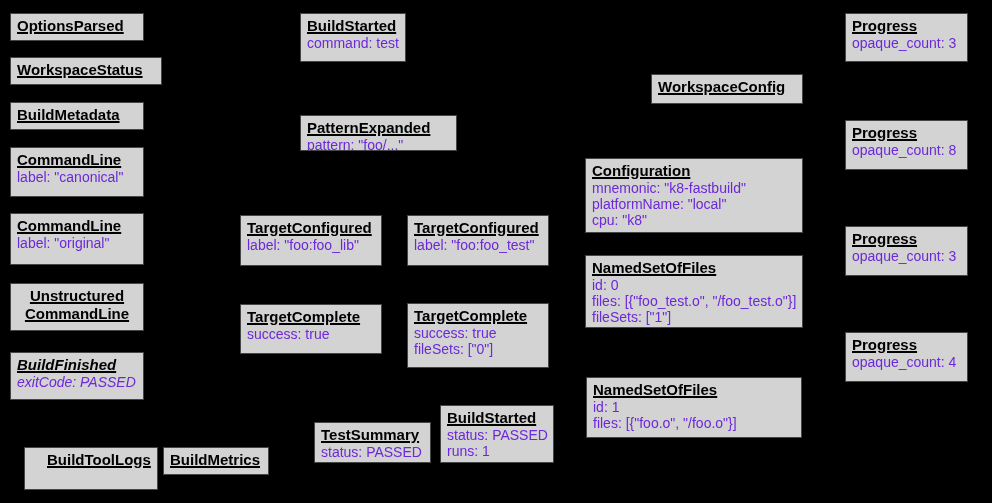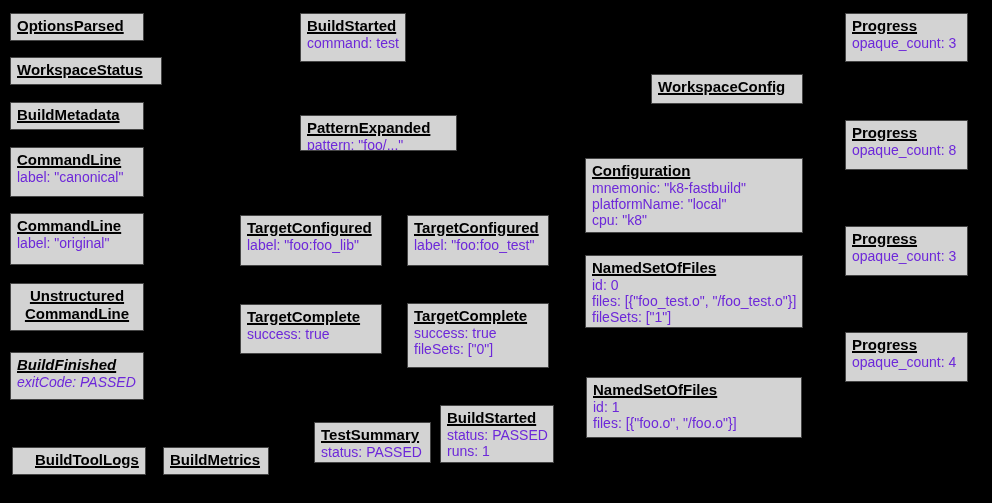--- a/index.html
+++ b/index.html
@@ -40,21 +40,21 @@
     white-space: nowrap;
   }
   
   .p0  { left: 10px;  top: 13px;  width: 134px; height: 28px; }
   .p1  { left: 10px;  top: 57px;  width: 152px; height: 28px; }
   .p2  { left: 10px;  top: 102px; width: 134px; height: 28px; }
   .p3  { left: 10px;  top: 147px; width: 134px; height: 50px; }
   .p4  { left: 10px;  top: 213px; width: 134px; height: 52px; }
   .p5  { left: 10px;  top: 283px; width: 134px; height: 48px; text-align: center; }
   .p6  { left: 10px;  top: 352px; width: 134px; height: 48px; font-style: italic; }
-  .p7  { left: 12px;  top: 447px; width: 134px; height: 28px; padding-left: 22px; }
+  .p7  { left: 24px;  top: 447px; width: 134px; height: 43px; padding-left: 22px; }
   .p8  { left: 163px; top: 447px; width: 106px; height: 28px; }
   .p9  { left: 300px; top: 13px;  width: 106px; height: 49px; }
   .p10 { left: 300px; top: 115px; width: 157px; height: 36px; }
   .p11 { left: 240px; top: 215px; width: 142px; height: 51px; }
   .p12 { left: 407px; top: 215px; width: 142px; height: 51px; }
   .p13 { left: 240px; top: 304px; width: 142px; height: 50px; }
   .p14 { left: 407px; top: 303px; width: 142px; height: 65px; }
   .p15 { left: 314px; top: 422px; width: 117px; height: 41px; }
   .p16 { left: 440px; top: 405px; width: 114px; height: 58px; }
   .p17 { left: 651px; top: 74px;  width: 152px; height: 30px; }

